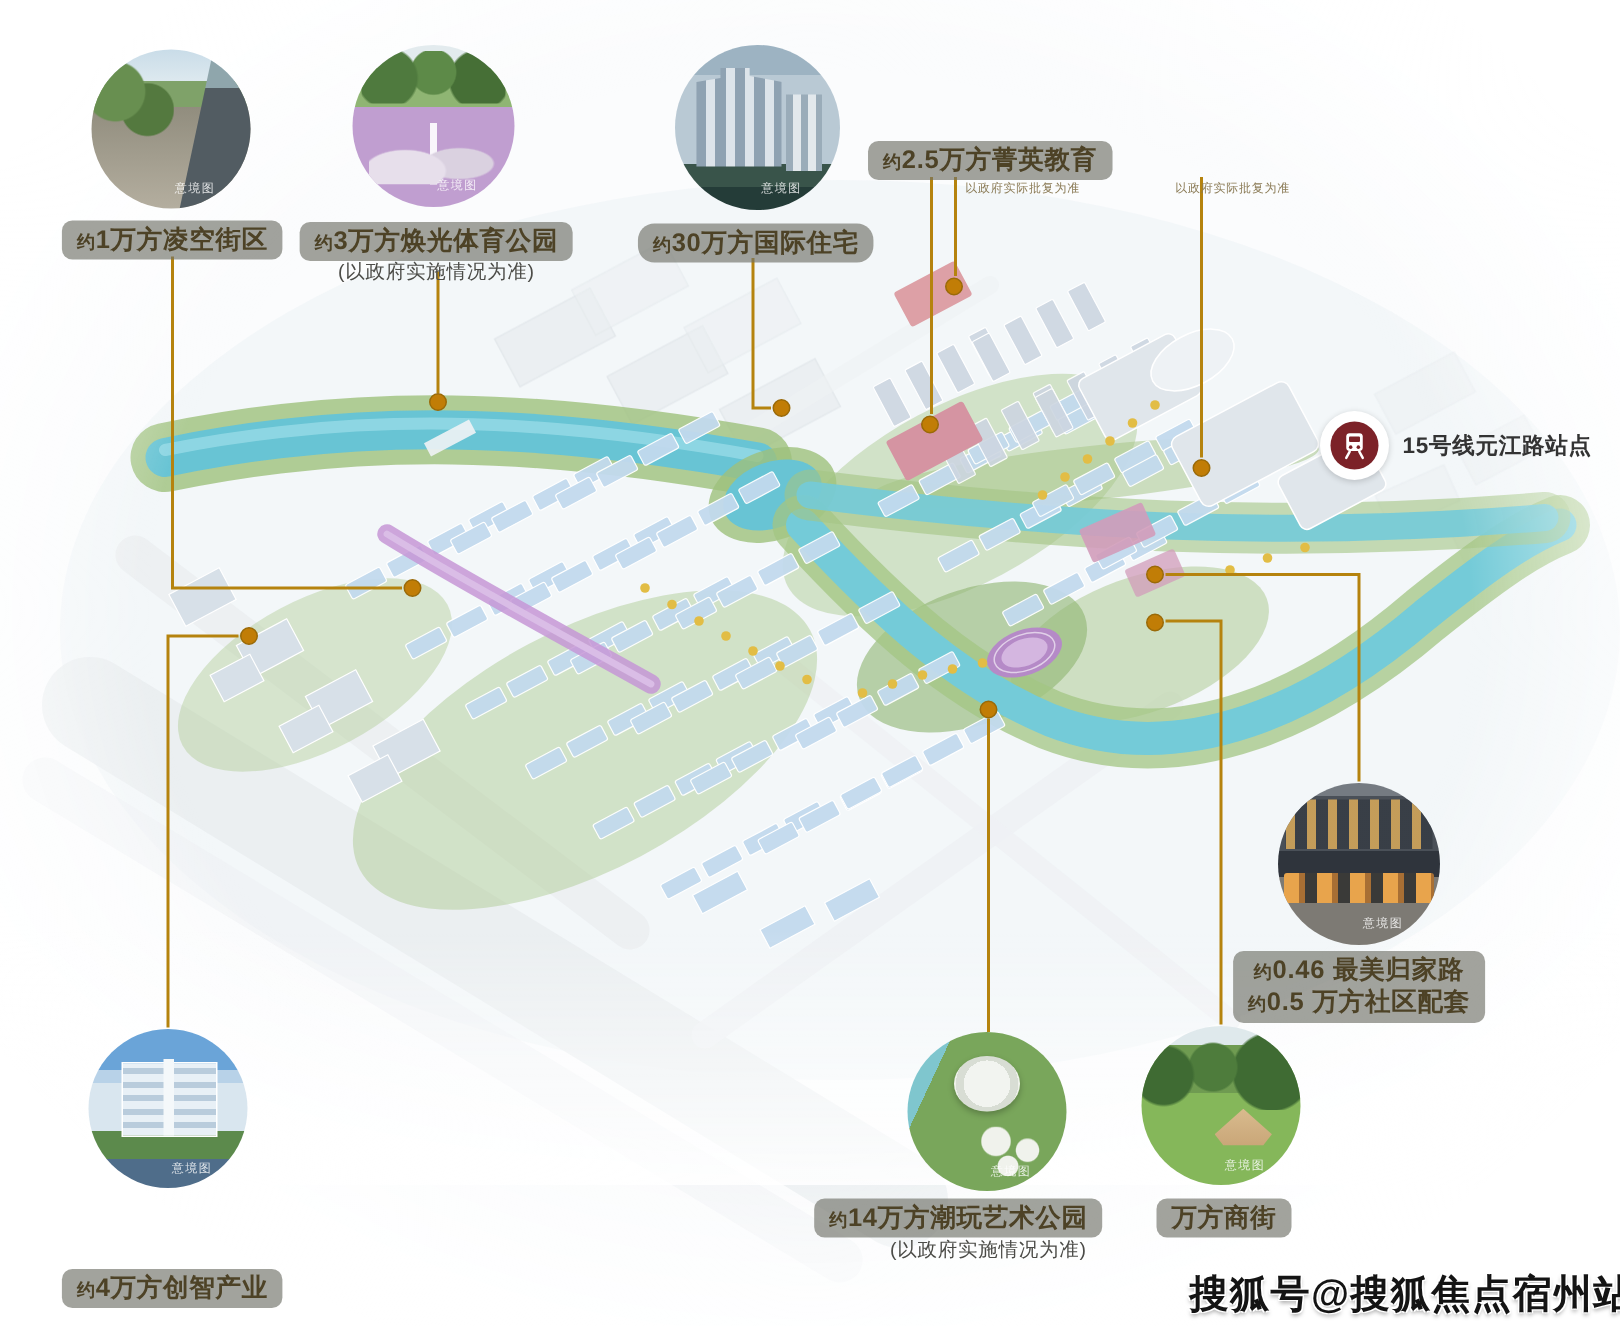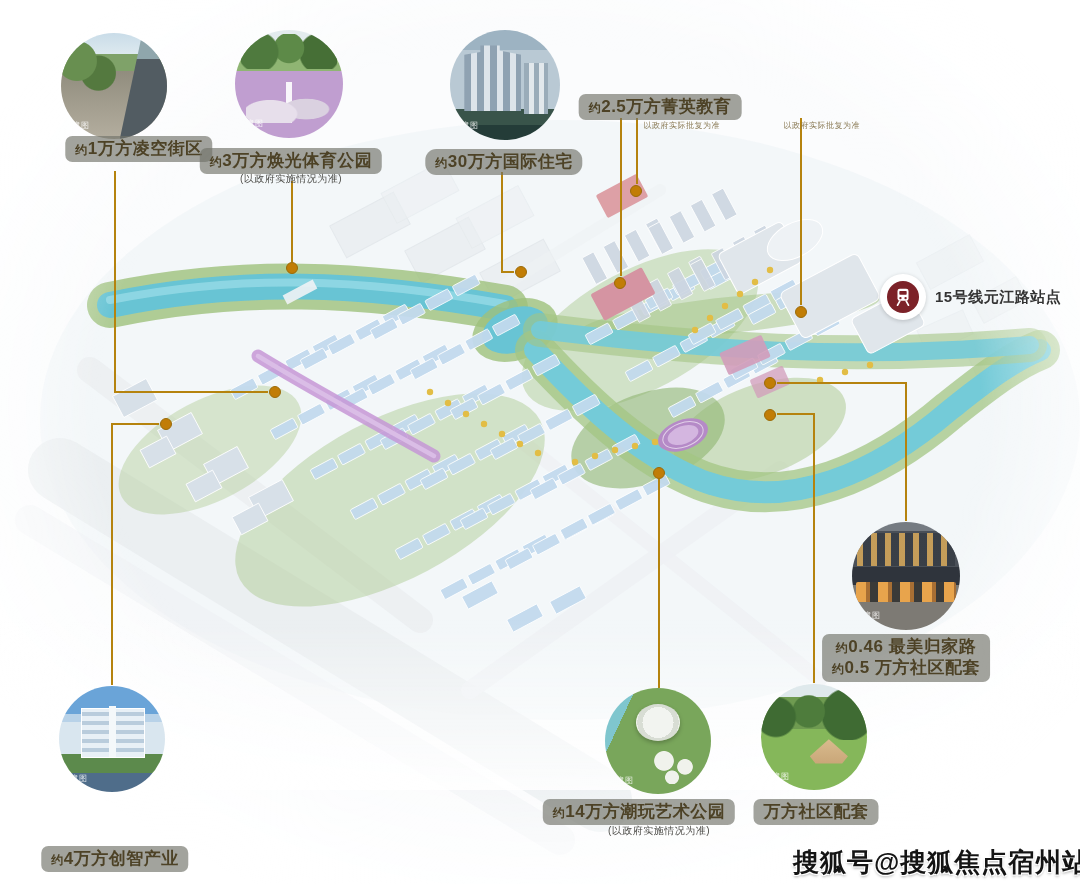--- a/index.html
+++ b/index.html
@@ -7,21 +7,21 @@
          font-family:"Liberation Sans","DejaVu Sans",sans-serif;}
   .stage svg{display:block;}
   .map,.connectors{position:absolute;left:0;top:0;width:1080px;height:884px;}
   .connectors{pointer-events:none;}
   .connectors path{stroke:var(--accent-line,#b5830e);stroke-width:2;fill:none;}
   .connectors circle{fill:var(--dot,#c17d06);stroke:#9a6a08;stroke-width:1;}
 
   
   .photo{position:absolute;border-radius:50%;overflow:hidden;}
   .photo::before,.photo::after{content:"";position:absolute;}
-  .photo-caption{position:absolute;bottom:8%;left:2px;width:100%;
+  .photo-caption{position:absolute;bottom:8%;left:16px;width:100%;text-align:center;
     font-size:8px;color:rgba(255,255,255,.8);letter-spacing:1px;z-index:3;}
 
   .p1{background:linear-gradient(180deg,#c9dce8 0%,#dde9ef 20%,#7fa269 20%,#7fa269 36%,#918d7e 36%,#b4ae9f 100%);}
   .p1::before{right:-10%;top:-4%;width:44%;height:108%;transform:skewX(-12deg);
     background:linear-gradient(180deg,#8fa6ac 0 26%,#525c62 26% 100%);}
   .p1::after{left:-8%;top:6%;width:60%;height:52%;
     background:radial-gradient(circle at 38% 40%,#688f50 38%,rgba(0,0,0,0) 40%),
                radial-gradient(circle at 72% 62%,#54793f 30%,rgba(0,0,0,0) 32%);}
   .p2{background:linear-gradient(180deg,#e3ebee 0 14%,#8fb573 14% 38%,#c09ed0 38% 100%);}
   .p2::before{top:4%;left:6%;width:88%;height:32%;
@@ -65,21 +65,21 @@
   .p7::after{left:47%;top:19%;width:7%;height:48%;background:#f4f8fa;}
 
   
   .pill{position:absolute;transform:translateX(-50%);white-space:nowrap;
     background:var(--pill-bg,rgba(112,114,105,.65));color:var(--pill-text,#4d4226);
     font-size:17px;font-weight:700;letter-spacing:.5px;
     padding:2px 10px 3px;border-radius:7px;line-height:1.25;text-align:center;}
   .pill.yue::first-letter,.pill-line.yue::first-letter{font-size:12px;}
   .pill-line{white-space:nowrap;}
   .note{position:absolute;transform:translateX(-50%);white-space:nowrap;
-    font-size:10px;color:#4c4c48;letter-spacing:.5px;}
+    font-size:13px;color:#4c4c48;letter-spacing:.5px;}
   .tiny-note{position:absolute;transform:translateX(-100%);white-space:nowrap;
     font-size:8px;color:#8a7a55;letter-spacing:.5px;}
   .station{position:absolute;display:flex;align-items:center;}
   .station-icon{width:46px;height:46px;border-radius:50%;background:#fff;
     display:flex;align-items:center;justify-content:center;
     box-shadow:0 1px 4px rgba(0,0,0,.18);}
   .station-icon-inner{width:32px;height:32px;border-radius:50%;
     background:var(--station-icon,#7c2228);display:flex;align-items:center;justify-content:center;}
   .station-label{margin-left:9px;font-size:15px;font-weight:600;color:#333;letter-spacing:.5px;}
   .watermark{position:absolute;left:793px;top:845px;font-size:26px;font-weight:800;
@@ -304,34 +304,34 @@
   <div class="photo p5" style="left:605px;top:688px;width:106px;height:106px;">
     <span class="photo-caption">意境图</span>
   </div>
   <div class="photo p6" style="left:761px;top:684px;width:106px;height:106px;">
     <span class="photo-caption">意境图</span>
   </div>
   <div class="photo p7" style="left:59px;top:686px;width:106px;height:106px;">
     <span class="photo-caption">意境图</span>
   </div>
 
-  <div class="pill yue" style="left:115px;top:136px;margin-left:24px;">约1万方凌空街区</div>
+  <div class="pill yue" style="left:115px;top:147px;">约1万方凌空街区</div>
   <div class="pill yue" style="left:291px;top:148px;">约3万方焕光体育公园</div>
   <div class="note" style="left:291px;top:172px;">(以政府实施情况为准)</div>
   <div class="pill yue" style="left:504px;top:149px;border-radius:11px;">约30万方国际住宅</div>
   <div class="pill yue" style="left:660px;top:94px;">约2.5万方菁英教育</div>
   <div class="tiny-note" style="left:720px;top:120px;">以政府实际批复为准</div>
   <div class="tiny-note" style="left:860px;top:120px;">以政府实际批复为准</div>
   <div class="pill" style="left:906px;top:634px;">
     <div class="pill-line yue">约0.46 最美归家路</div>
     <div class="pill-line yue">约0.5 万方社区配套</div>
   </div>
   <div class="pill yue" style="left:639px;top:799px;">约14万方潮玩艺术公园</div>
   <div class="note" style="left:659px;top:824px;">(以政府实施情况为准)</div>
-  <div class="pill" style="left:816px;top:799px;">万方社区配套</div>
+  <div class="pill" style="left:816px;top:799px;">万方商街</div>
   <div class="pill yue" style="left:115px;top:802px;margin-top:44px;">约4万方创智产业</div>
 
   <div class="station" style="left:880px;top:274px;">
     <span class="station-icon">
       <span class="station-icon-inner">
         <svg width="22" height="22" viewBox="0 0 24 24" aria-hidden="true">
           <rect x="6" y="3" width="12" height="13" rx="2.5" fill="#ffffff"></rect>
           <rect x="8" y="5.5" width="8" height="4" rx="0.8" fill="#7c2228"></rect>
           <circle cx="9.2" cy="13.2" r="1.3" fill="#7c2228"></circle>
           <circle cx="14.8" cy="13.2" r="1.3" fill="#7c2228"></circle>

